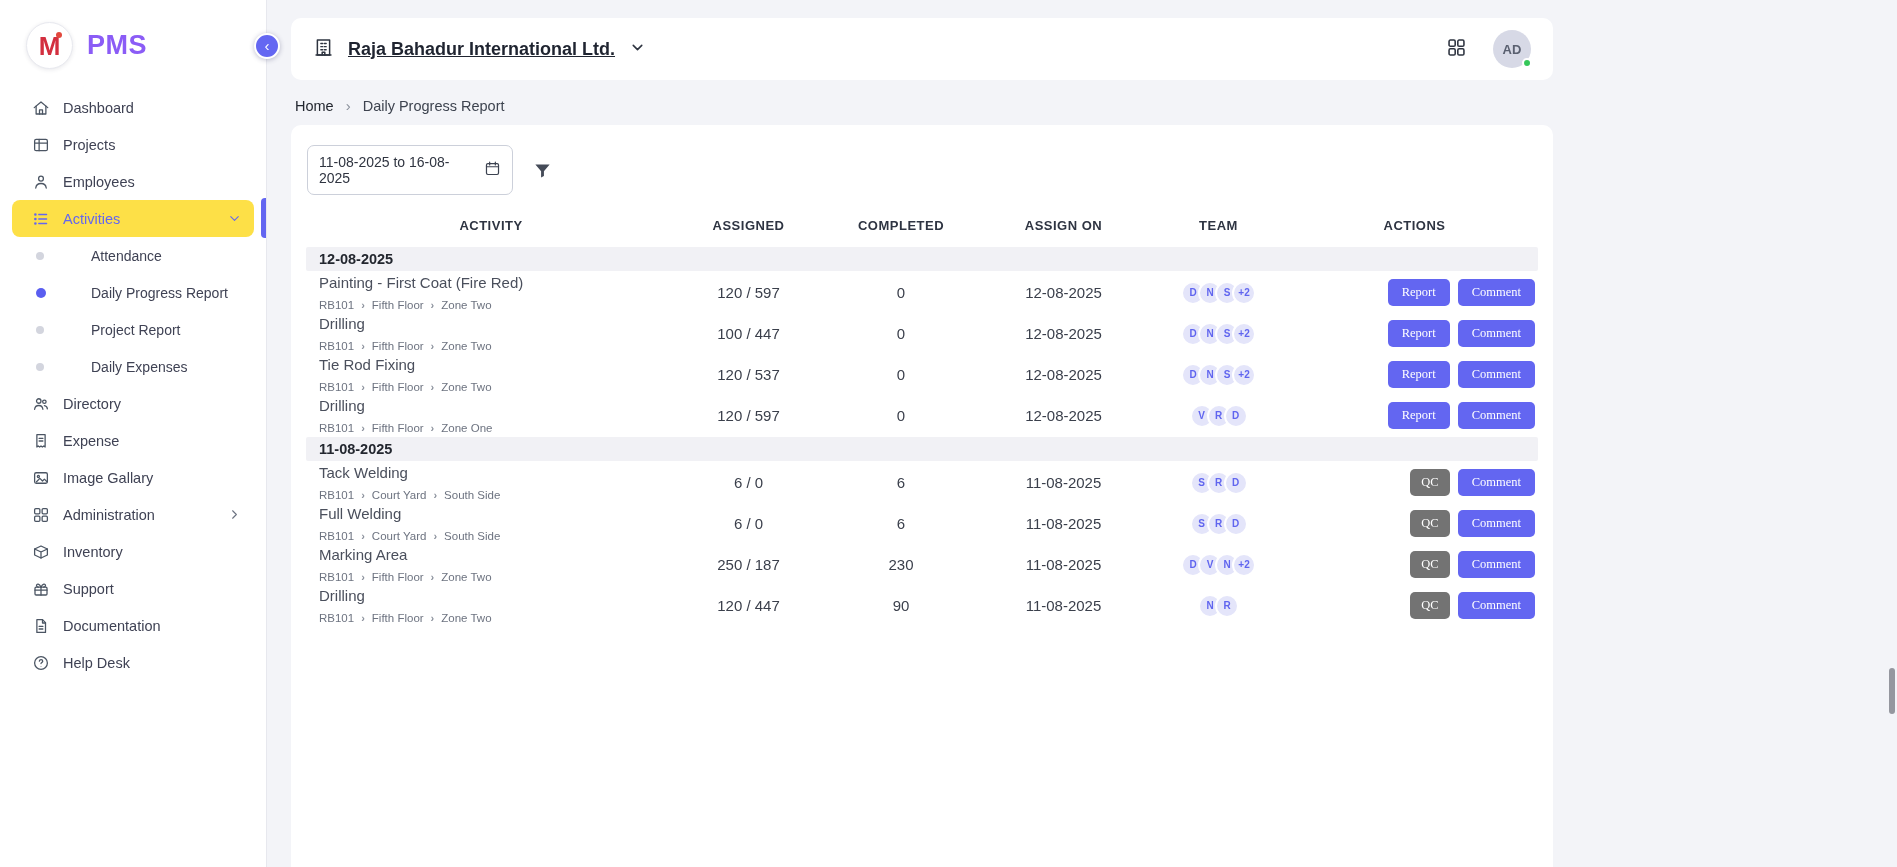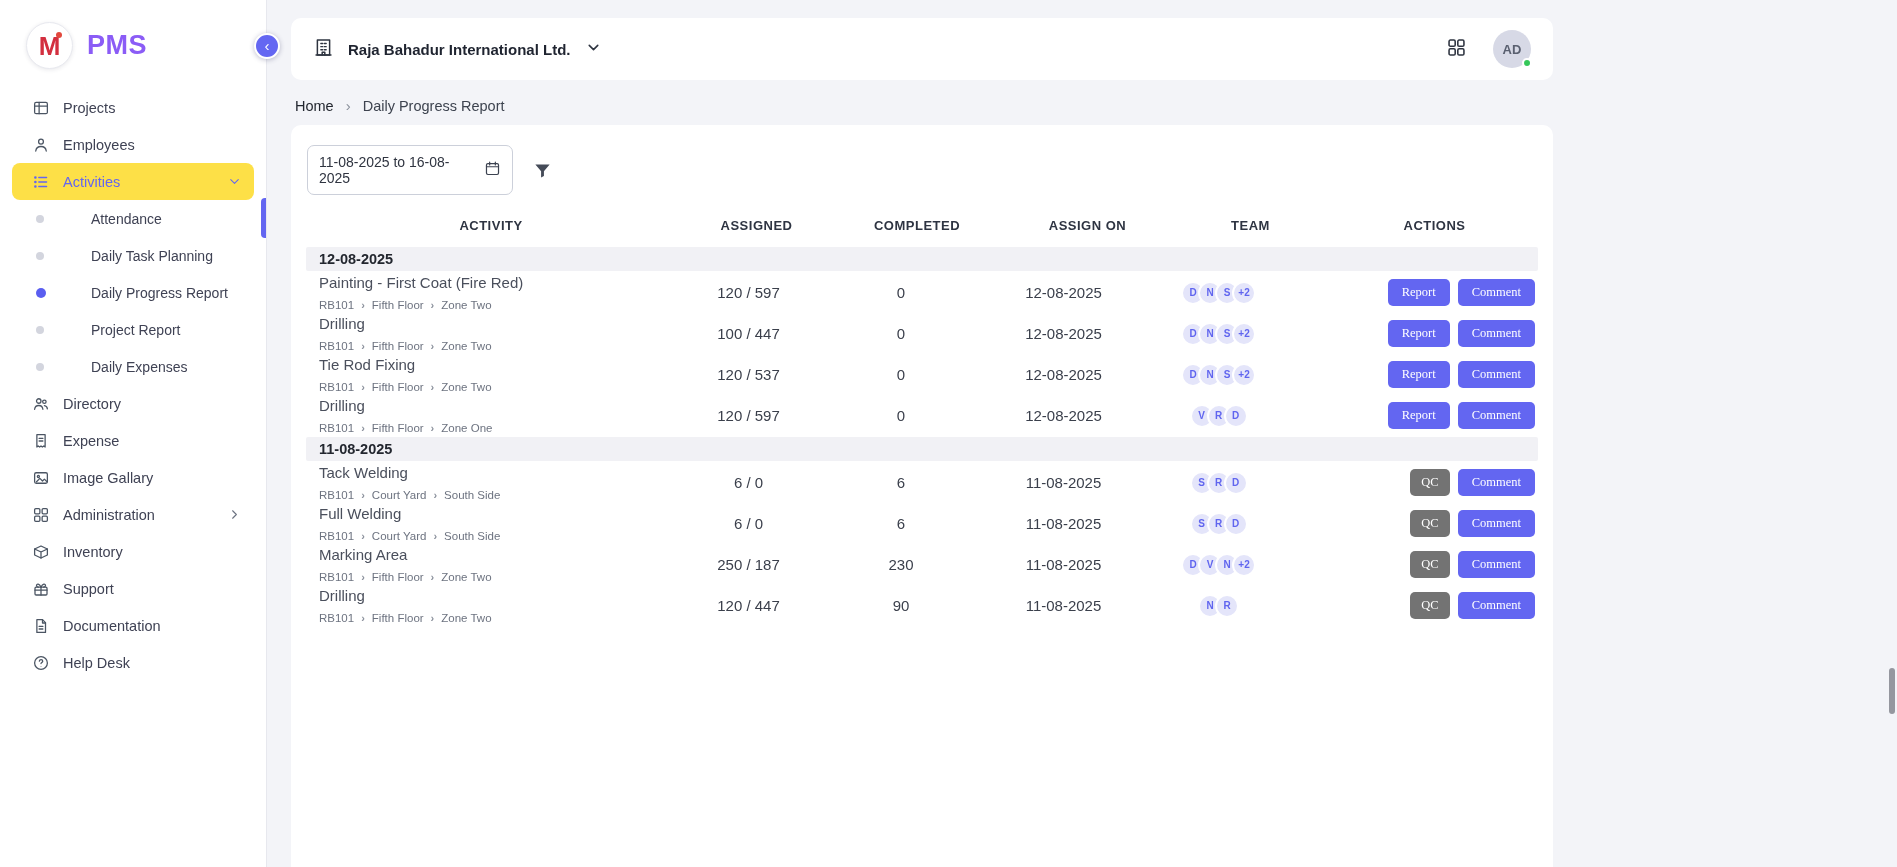--- a/index.html
+++ b/index.html
@@ -62,21 +62,21 @@
   
   .main { flex:1; padding-left:24px; }
   .topbar {
     width:1262px; height:62px; margin-top:18px;
     background:#fff; border-radius:10px;
     display:flex; align-items:center; justify-content:space-between;
     padding:0 22px;
   }
   .topbar-left { display:flex; align-items:center; gap:14px; cursor:pointer; }
   .topbar-left .icon svg { width:21px; height:21px; stroke:#2e3440; }
-  .company-name { font-size:15px; font-weight:700; color:#1f2430; }
+  .company-name { font-size:18px; font-weight:700; color:#1f2430;text-decoration:underline; }
   .topbar-left .chev svg { width:17px; height:17px; stroke:#2e3440; }
   .topbar-right { display:flex; align-items:center; gap:26px; }
   .apps-icon svg { width:21px; height:21px; stroke:#2e3440; }
   .user-avatar {
     width:38px; height:38px; border-radius:50%; background:#d7d9e6;
     color:#5a6070; font-size:13px; font-weight:700;
     display:flex; align-items:center; justify-content:center; position:relative; cursor:pointer;
   }
   .user-avatar .online-dot {
     position:absolute; right:-1px; bottom:0; width:10px; height:10px;
@@ -97,21 +97,21 @@
     display:flex; align-items:center; justify-content:space-between; gap:10px;
     border:1px solid #ccd0da; border-radius:7px; padding:8px 11px;
     width:206px; font-size:14px; color:#2f3440; cursor:pointer; background:#fff;
   }
   .date-input .icon svg { width:17px; height:17px; stroke:#3c4250; }
   .funnel-icon { display:flex; cursor:pointer; }
   .funnel-icon svg { width:19px; height:19px; }
 
   .table-head {
     display:grid; grid-template-columns:370px 145px 160px 165px 145px 1fr;
-    padding:13px 0 13px; font-size:13px; font-weight:700; color:#2e3442; letter-spacing:.5px;gap:8px;
+    padding:13px 0 13px; font-size:13px; font-weight:700; color:#2e3442; letter-spacing:.5px;
   }
   .table-head .th { text-align:center; }
 
   .group-row {
     background:#f1f1f5; padding:4px 13px; margin:1px 0;
     font-size:14.5px; font-weight:700; color:#23272f; border-radius:2px;
   }
   .row {
     display:grid; grid-template-columns:370px 145px 160px 165px 145px 1fr;
     align-items:center; padding:2px 0;
@@ -152,20 +152,30 @@
     <div class="logo-row">
       <div class="logo-circle">
         <span class="logo-m">M</span>
       </div>
       <span class="logo-text">PMS</span>
     </div>
     <nav class="nav" id="nav">
         <div class="nav-item">
           <span class="icon">
             <svg viewBox="0 0 24 24" fill="none" stroke-width="1.7" stroke-linecap="round" stroke-linejoin="round">
+              <path d="M3 11.5 12 4l9 7.5"></path>
+              <path d="M5.5 9.5V20h13V9.5"></path>
+              <path d="M10 20v-5.5h4V20"></path>
+            </svg>
+          </span>
+          <span class="nav-label">Dashboard</span>
+        </div>
+        <div class="nav-item">
+          <span class="icon">
+            <svg viewBox="0 0 24 24" fill="none" stroke-width="1.7" stroke-linecap="round" stroke-linejoin="round">
               <rect x="3.5" y="4.5" width="17" height="15" rx="2"></rect>
               <path d="M9.5 4.5v15M3.5 9.5h17"></path>
             </svg>
           </span>
           <span class="nav-label">Projects</span>
         </div>
         <div class="nav-item">
           <span class="icon">
             <svg viewBox="0 0 24 24" fill="none" stroke-width="1.7" stroke-linecap="round" stroke-linejoin="round">
               <circle cx="12" cy="7.5" r="3.2"></circle>
@@ -186,24 +196,20 @@
           <span class="nav-label">Activities</span>
           <span class="chev">
             <svg viewBox="0 0 24 24" fill="none" stroke-width="1.7" stroke-linecap="round" stroke-linejoin="round">
               <path d="M6 9l6 6 6-6"></path>
             </svg>
           </span>
         </div>
         <div class="nav-sub">
           <span class="dot"></span>
           <span class="nav-label">Attendance</span>
-        </div>
-        <div class="nav-sub">
-          <span class="dot"></span>
-          <span class="nav-label">Daily Task Planning</span>
         </div>
         <div class="nav-sub active">
           <span class="dot"></span>
           <span class="nav-label">Daily Progress Report</span>
         </div>
         <div class="nav-sub">
           <span class="dot"></span>
           <span class="nav-label">Project Report</span>
         </div>
         <div class="nav-sub">

